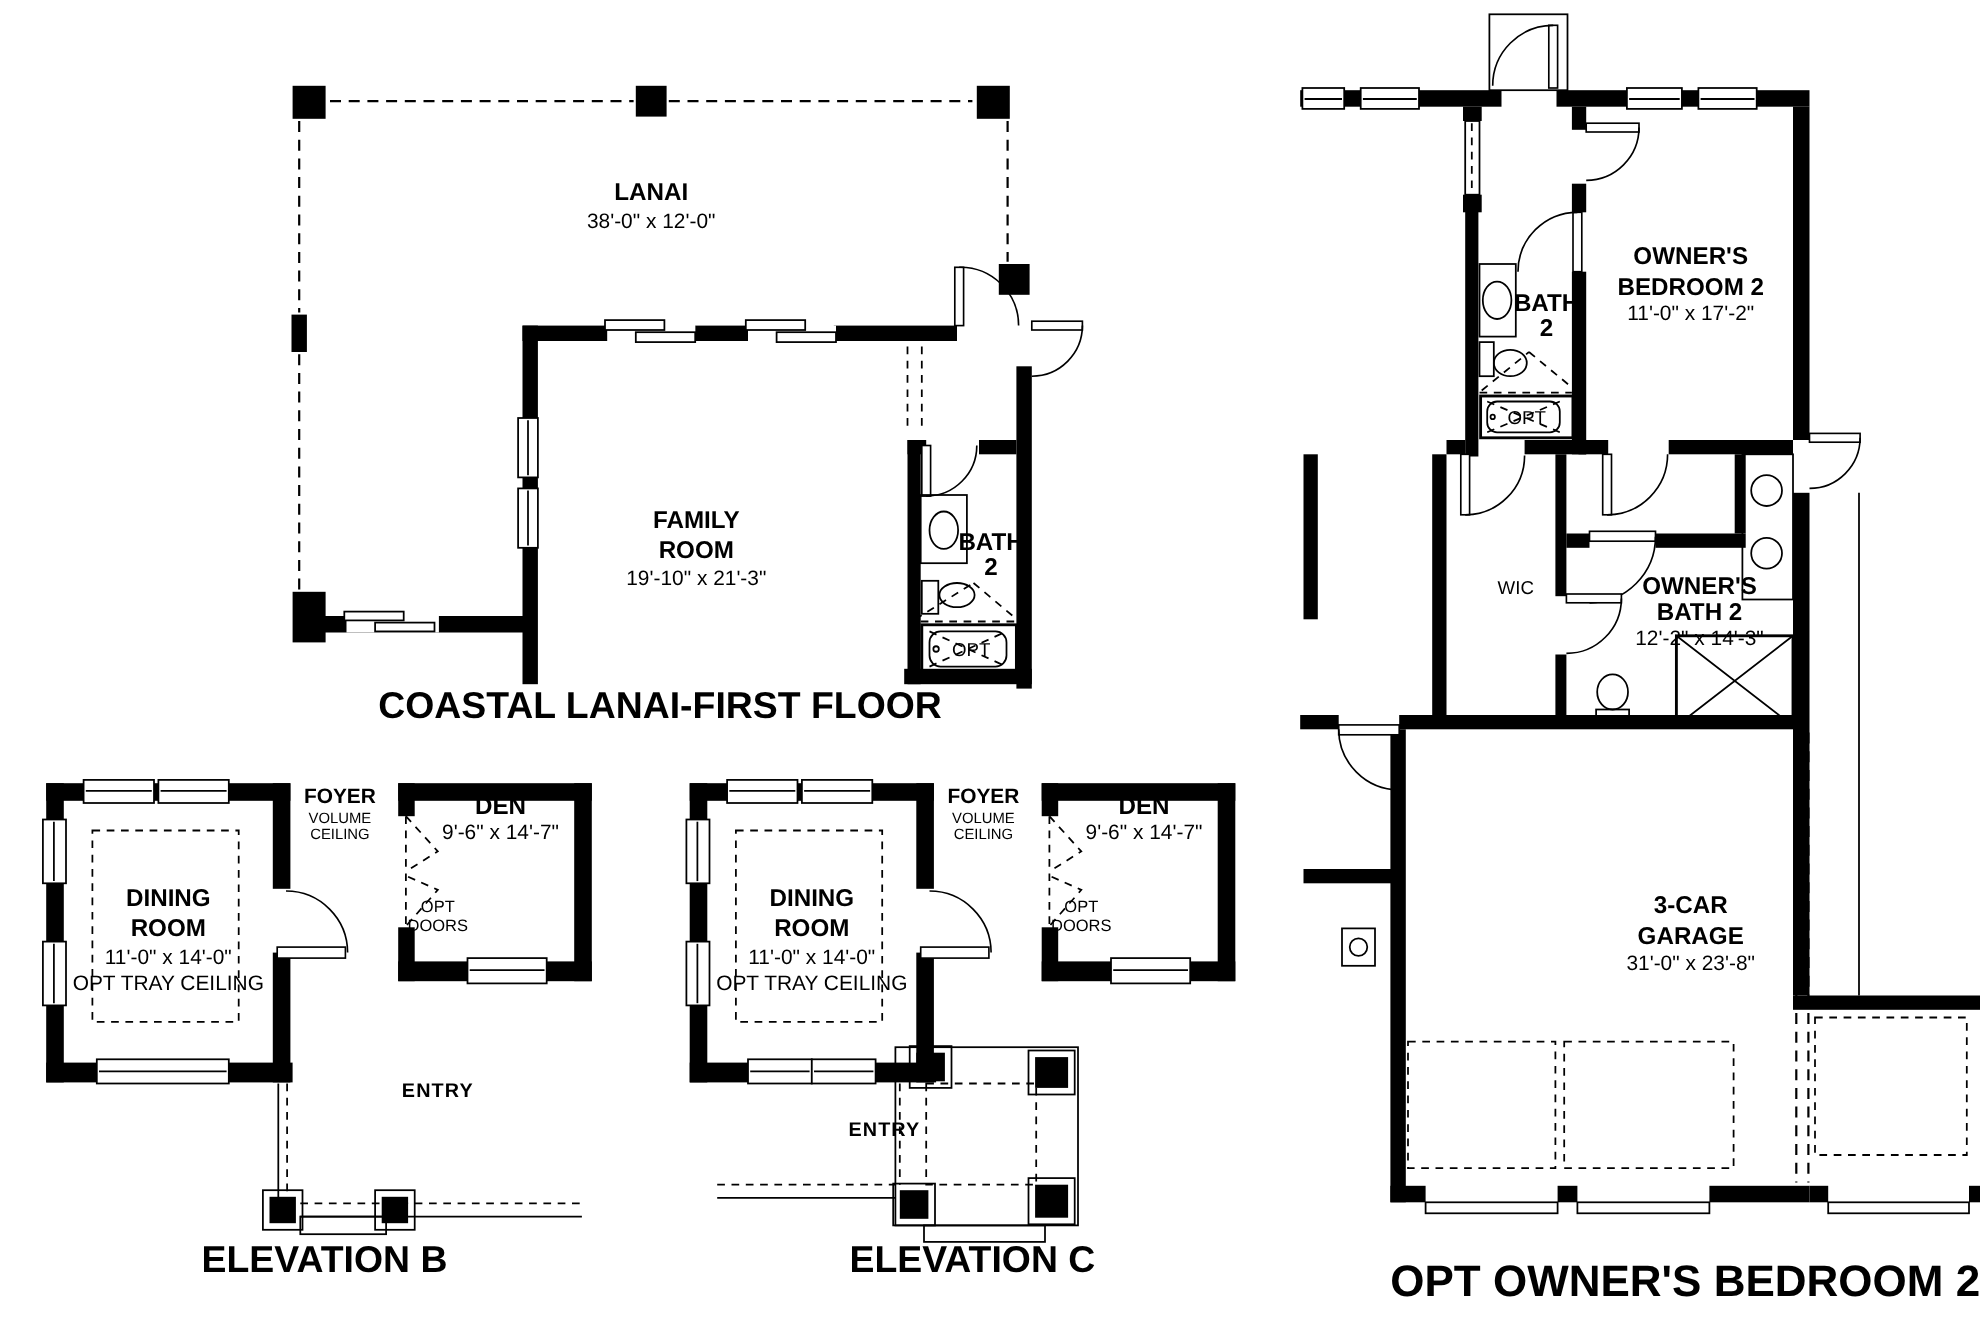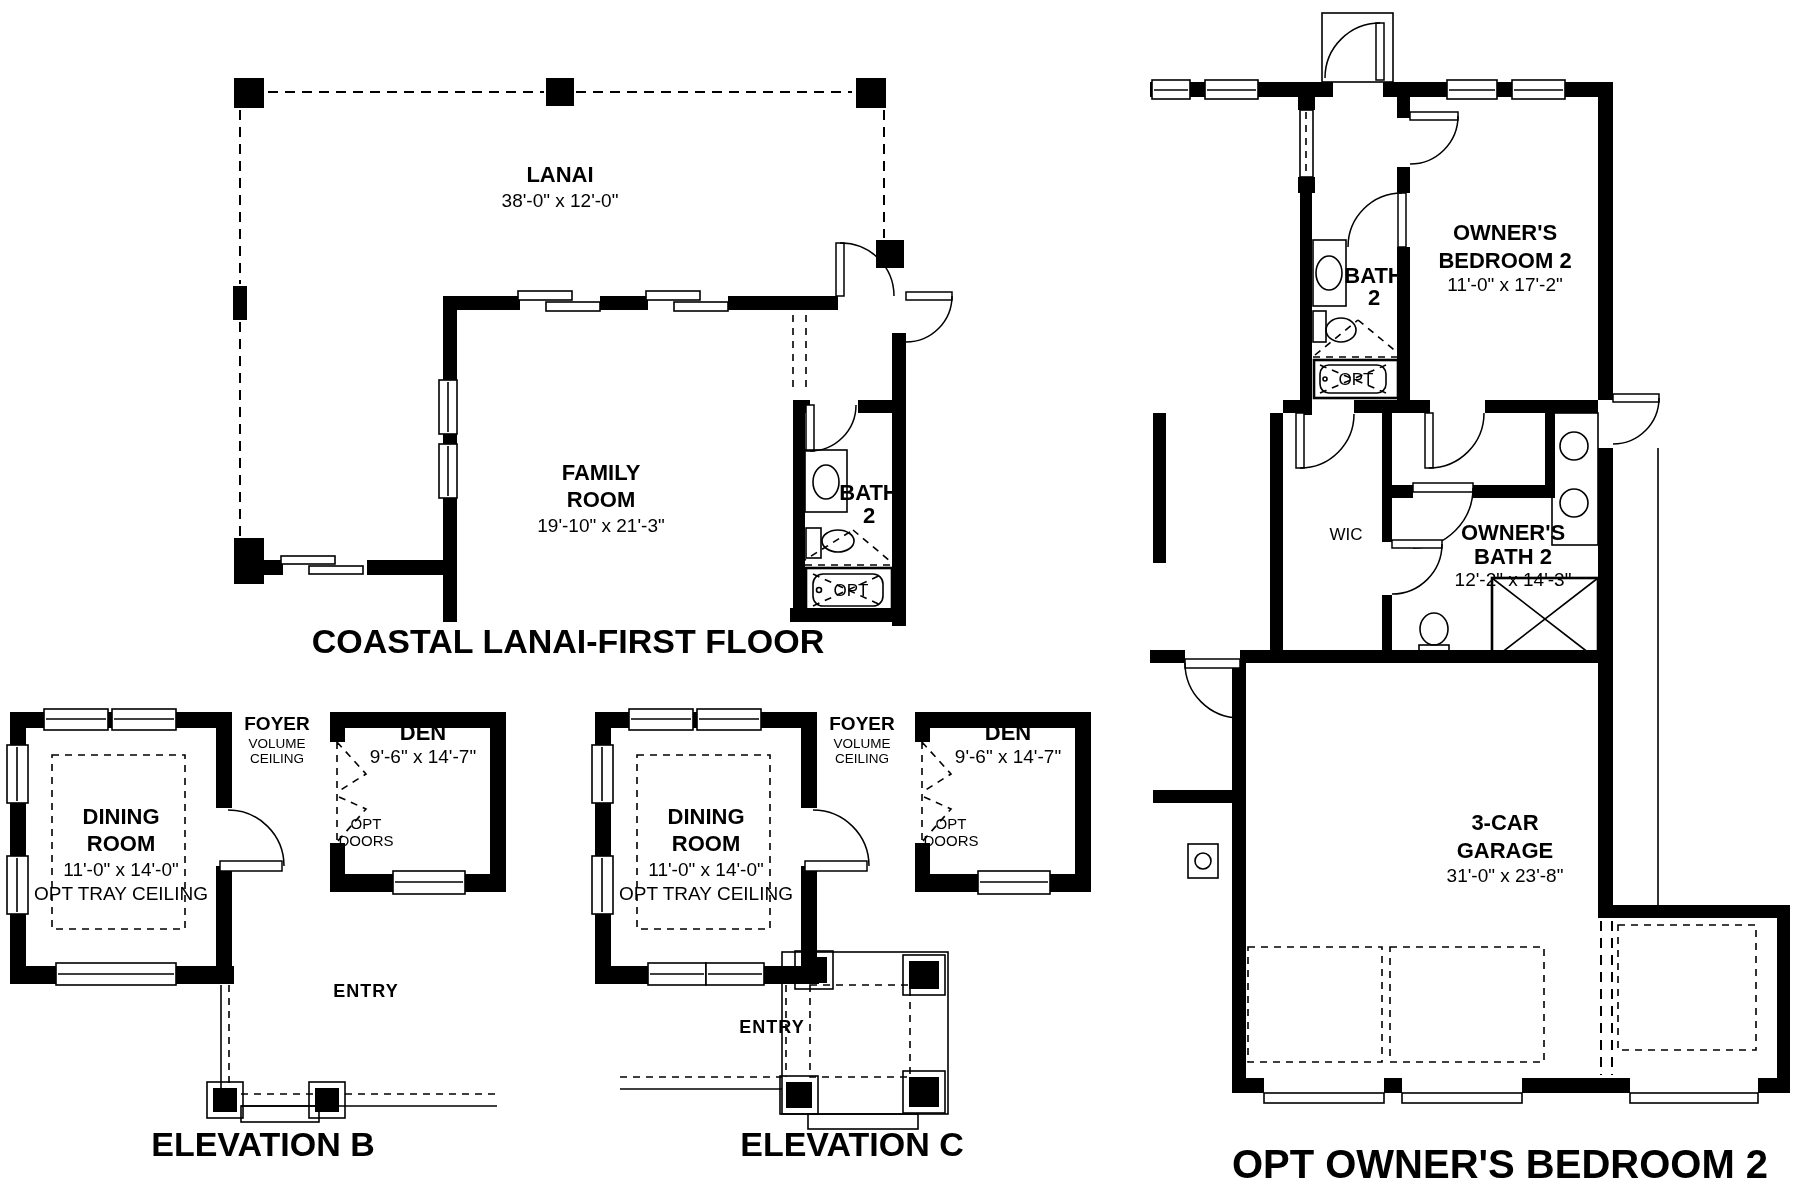--- a/index.html
+++ b/index.html
@@ -1,16 +1,16 @@
 <!DOCTYPE html>
 <html><head>
 <meta charset="utf-8">
 <style>
   html,body{margin:0;padding:0;background:#fff;}
-  #sheet{width:1428px;height:1200px;position:relative;background:#fff;}
+  #sheet{width:1428px;height:1200px;position:relative;background:#fff;padding-left:32px;}
   svg{display:block;}
   svg text{font-family:"Liberation Sans","DejaVu Sans",sans-serif;fill:#000;}
   .wall{fill:#000;stroke:none;}
   .thin{fill:none;stroke:#000;stroke-width:1.6;}
   .thin2{fill:none;stroke:#000;stroke-width:2.6;}
   .winr{fill:#fff;stroke:#000;stroke-width:1.6;}
   .gap{fill:#fff;stroke:none;}
   .leaf{fill:#fff;stroke:#000;stroke-width:1.5;}
   .arc{fill:none;stroke:#000;stroke-width:1.5;}
   .dash{fill:none;stroke:#000;stroke-width:2;stroke-dasharray:10 7;}

